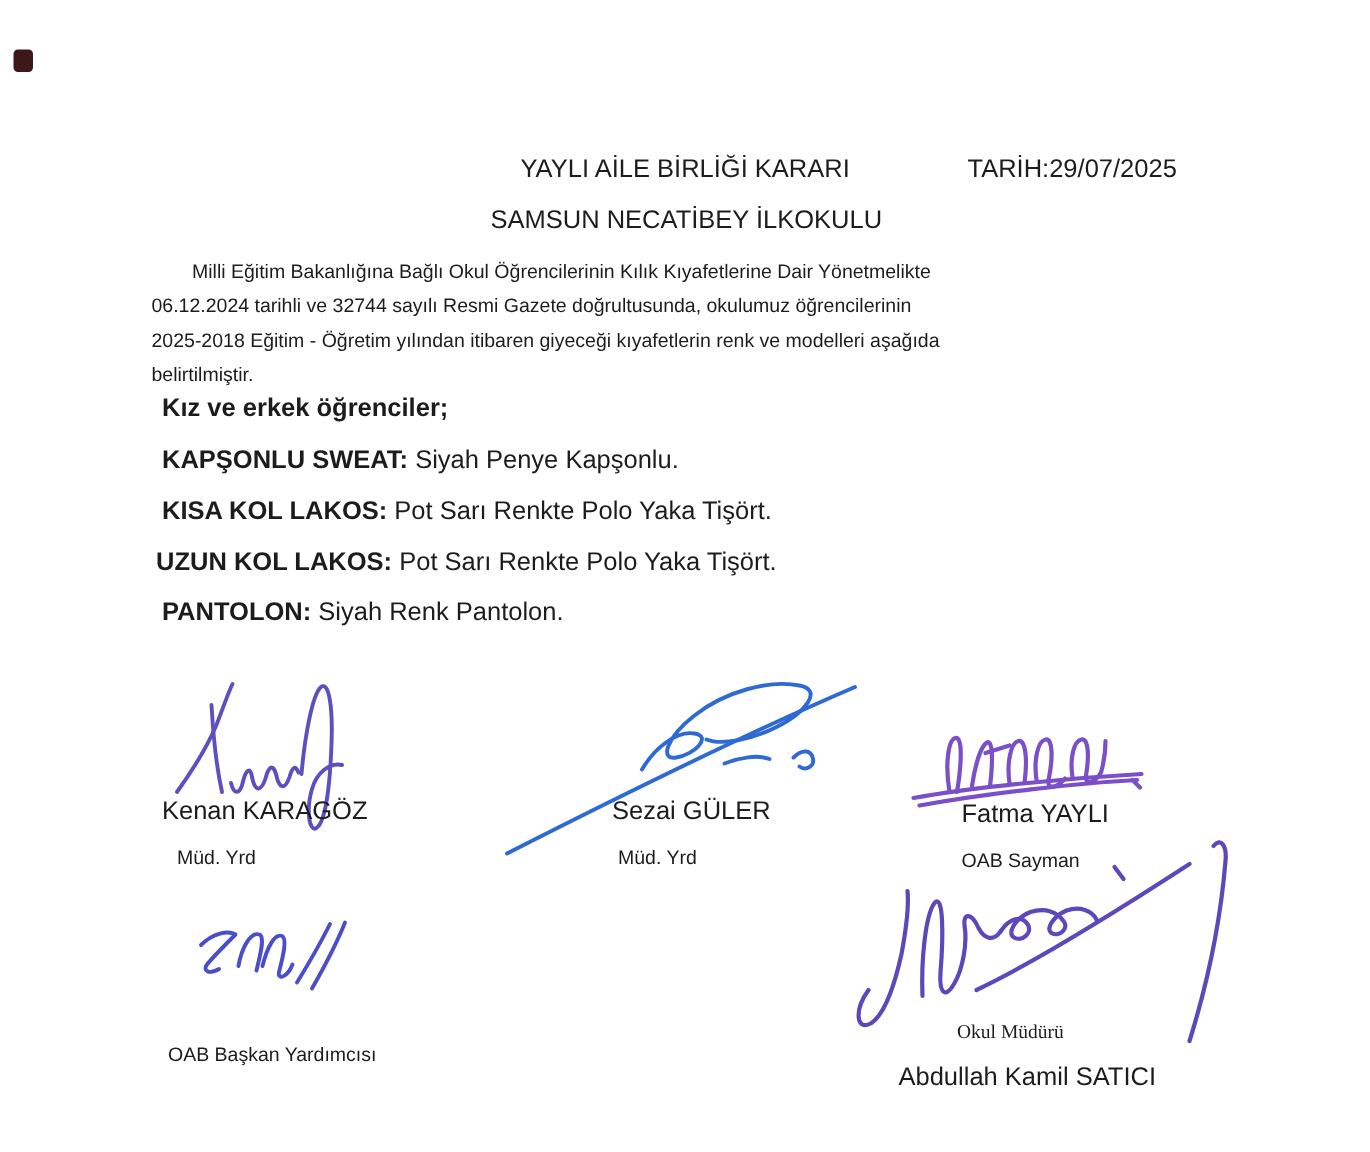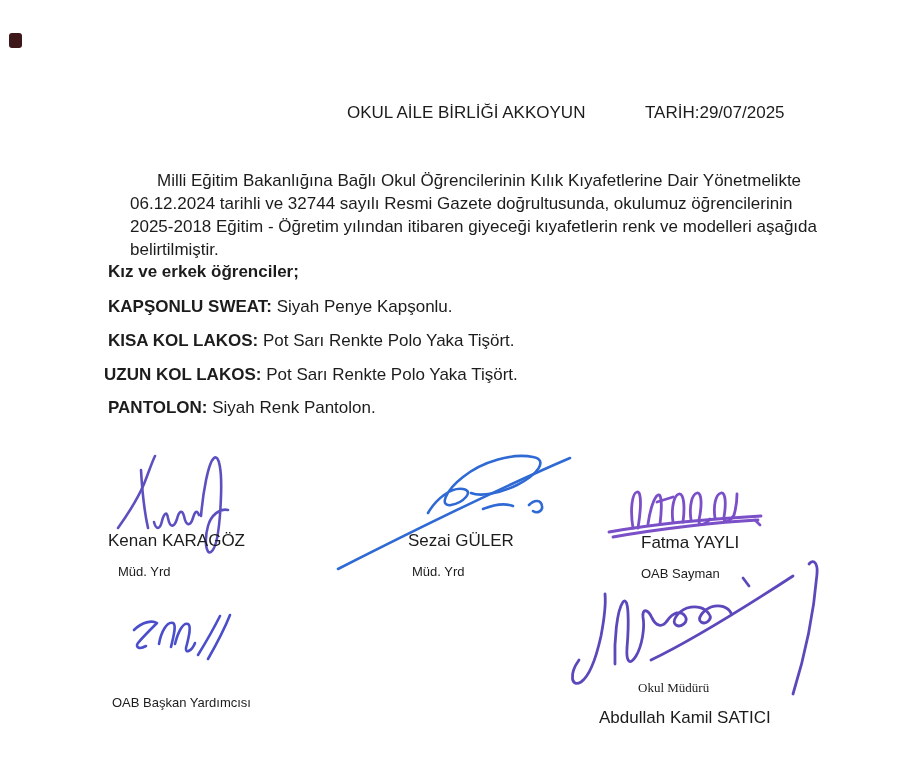--- a/index.html
+++ b/index.html
@@ -13,36 +13,37 @@
   }
   .page { position: absolute; inset: 0; background: #ffffff; }
   .abs { position: absolute; white-space: nowrap; }
   .t17 { font-size: 17px; }
   .bold { font-weight: bold; }
   .scan-speck {
     position: absolute; left: 9px; top: 33px; width: 13px; height: 15px;
     background: #3d1719; border-radius: 3px;
   }
   .para { position: absolute; left: 101px; top: 169px; width: 716px; }
-  .para .pline { font-size: 17px; line-height: 23px; white-space: nowrap; margin-left: 29px; }
+  .para .pline { font-size: 13px; line-height: 23px; white-space: nowrap; }
   .para .pline.first { padding-left: 27px; }
   .sig-name { font-size: 17px; }
   .sig-title { font-size: 13px; }
   svg.sig { position: absolute; overflow: visible; }
   svg.sig path { fill: none; stroke-linecap: round; stroke-linejoin: round; }
 </style>
 </head>
 <body>
 
 <div class="page">
 
   <div class="scan-speck"></div>
 
-  <div class="abs t17" style="left:347px; top:103px;">OKUL AİLE BİRLİĞİ AKKOYUN</div>
+  <div class="abs t17" style="left:347px; top:103px;">YAYLI AİLE BİRLİĞİ KARARI</div>
   <div class="abs t17" style="left:645px; top:103px;">TARİH:29/07/2025</div>
+  <div class="abs t17" style="left:327px; top:137px;">SAMSUN NECATİBEY İLKOKULU</div>
 
   <div class="para">
     <div class="pline first">Milli Eğitim Bakanlığına Bağlı Okul Öğrencilerinin Kılık Kıyafetlerine Dair Yönetmelikte</div>
     <div class="pline">06.12.2024 tarihli ve 32744 sayılı Resmi Gazete doğrultusunda, okulumuz öğrencilerinin</div>
     <div class="pline">2025-2018 Eğitim - Öğretim yılından itibaren giyeceği kıyafetlerin renk ve modelleri aşağıda</div>
     <div class="pline">belirtilmiştir.</div>
   </div>
 
   <div class="abs t17" style="left:108px; top:297px;">
     <span class="bold">KAPŞONLU SWEAT:</span>

